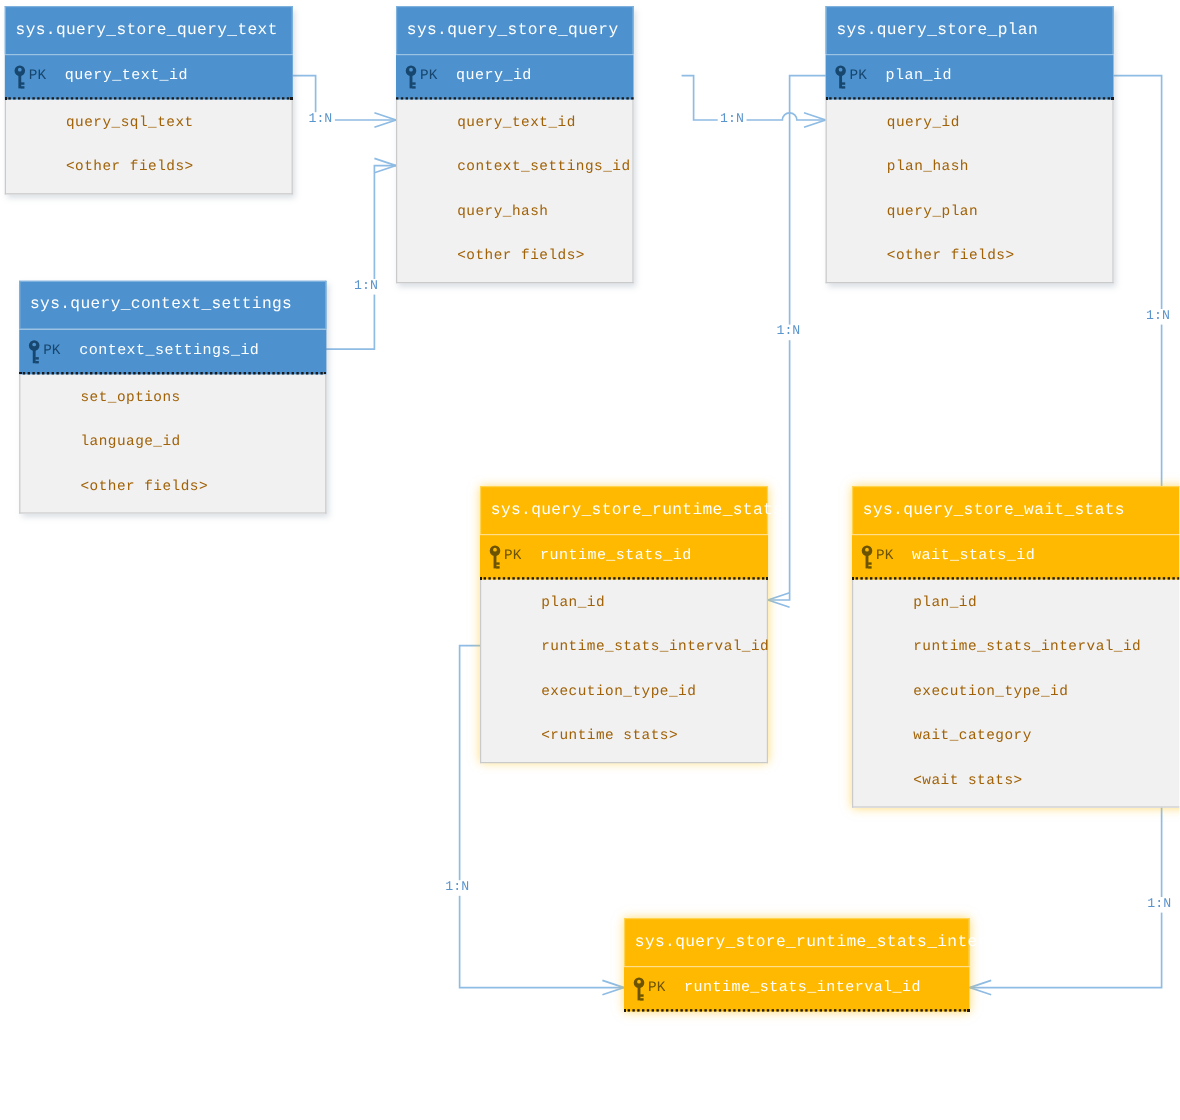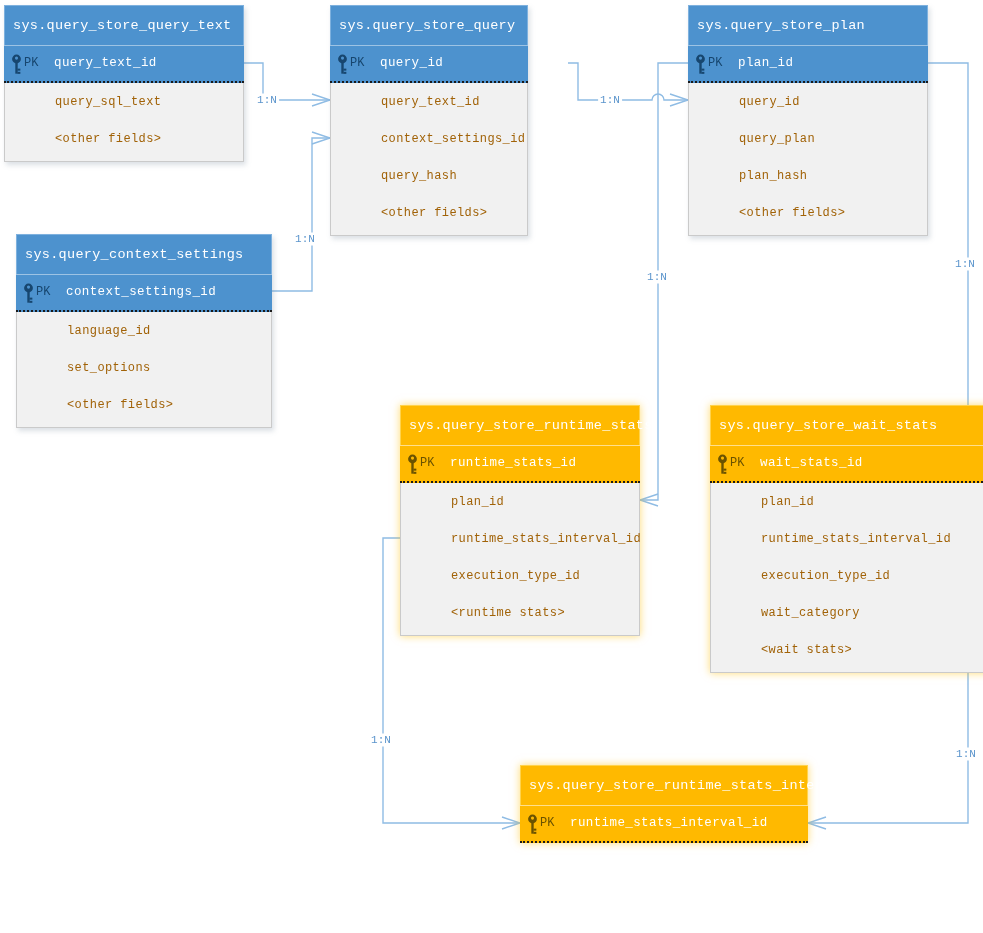--- a/index.html
+++ b/index.html
@@ -126,42 +126,42 @@
           <circle class="hole" cx="6" cy="4" r="1.7"></circle>
           <rect x="4.7" y="9" width="2.6" height="12" fill="currentColor"></rect>
           <rect x="7" y="15.5" width="3.2" height="2.2" fill="currentColor"></rect>
           <rect x="7" y="19" width="3.2" height="2.2" fill="currentColor"></rect>
         </svg>
       <span class="pk">PK</span>
       <span class="fname">plan_id</span>
     </div>
     <div class="body">
       <div class="frow">query_id</div>
+      <div class="frow">plan_hash</div>
       <div class="frow">query_plan</div>
-      <div class="frow">plan_hash</div>
       <div class="frow">&lt;other fields&gt;</div>
     </div>
   </div>
 
   <div class="tbl blue" style="left:16px;top:234px;width:256px">
     <div class="hdr">sys.query_context_settings</div>
     <div class="pkrow">
       <svg class="key" viewBox="0 0 12 22">
           <circle cx="6" cy="5" r="4.8" fill="currentColor"></circle>
           <circle class="hole" cx="6" cy="4" r="1.7"></circle>
           <rect x="4.7" y="9" width="2.6" height="12" fill="currentColor"></rect>
           <rect x="7" y="15.5" width="3.2" height="2.2" fill="currentColor"></rect>
           <rect x="7" y="19" width="3.2" height="2.2" fill="currentColor"></rect>
         </svg>
       <span class="pk">PK</span>
       <span class="fname">context_settings_id</span>
     </div>
     <div class="body">
+      <div class="frow">set_options</div>
       <div class="frow">language_id</div>
-      <div class="frow">set_options</div>
       <div class="frow">&lt;other fields&gt;</div>
     </div>
   </div>
 
   <div class="tbl orange" style="left:400px;top:405px;width:240px">
     <div class="hdr">sys.query_store_runtime_stats</div>
     <div class="pkrow">
       <svg class="key" viewBox="0 0 12 22">
           <circle cx="6" cy="5" r="4.8" fill="currentColor"></circle>
           <circle class="hole" cx="6" cy="4" r="1.7"></circle>

